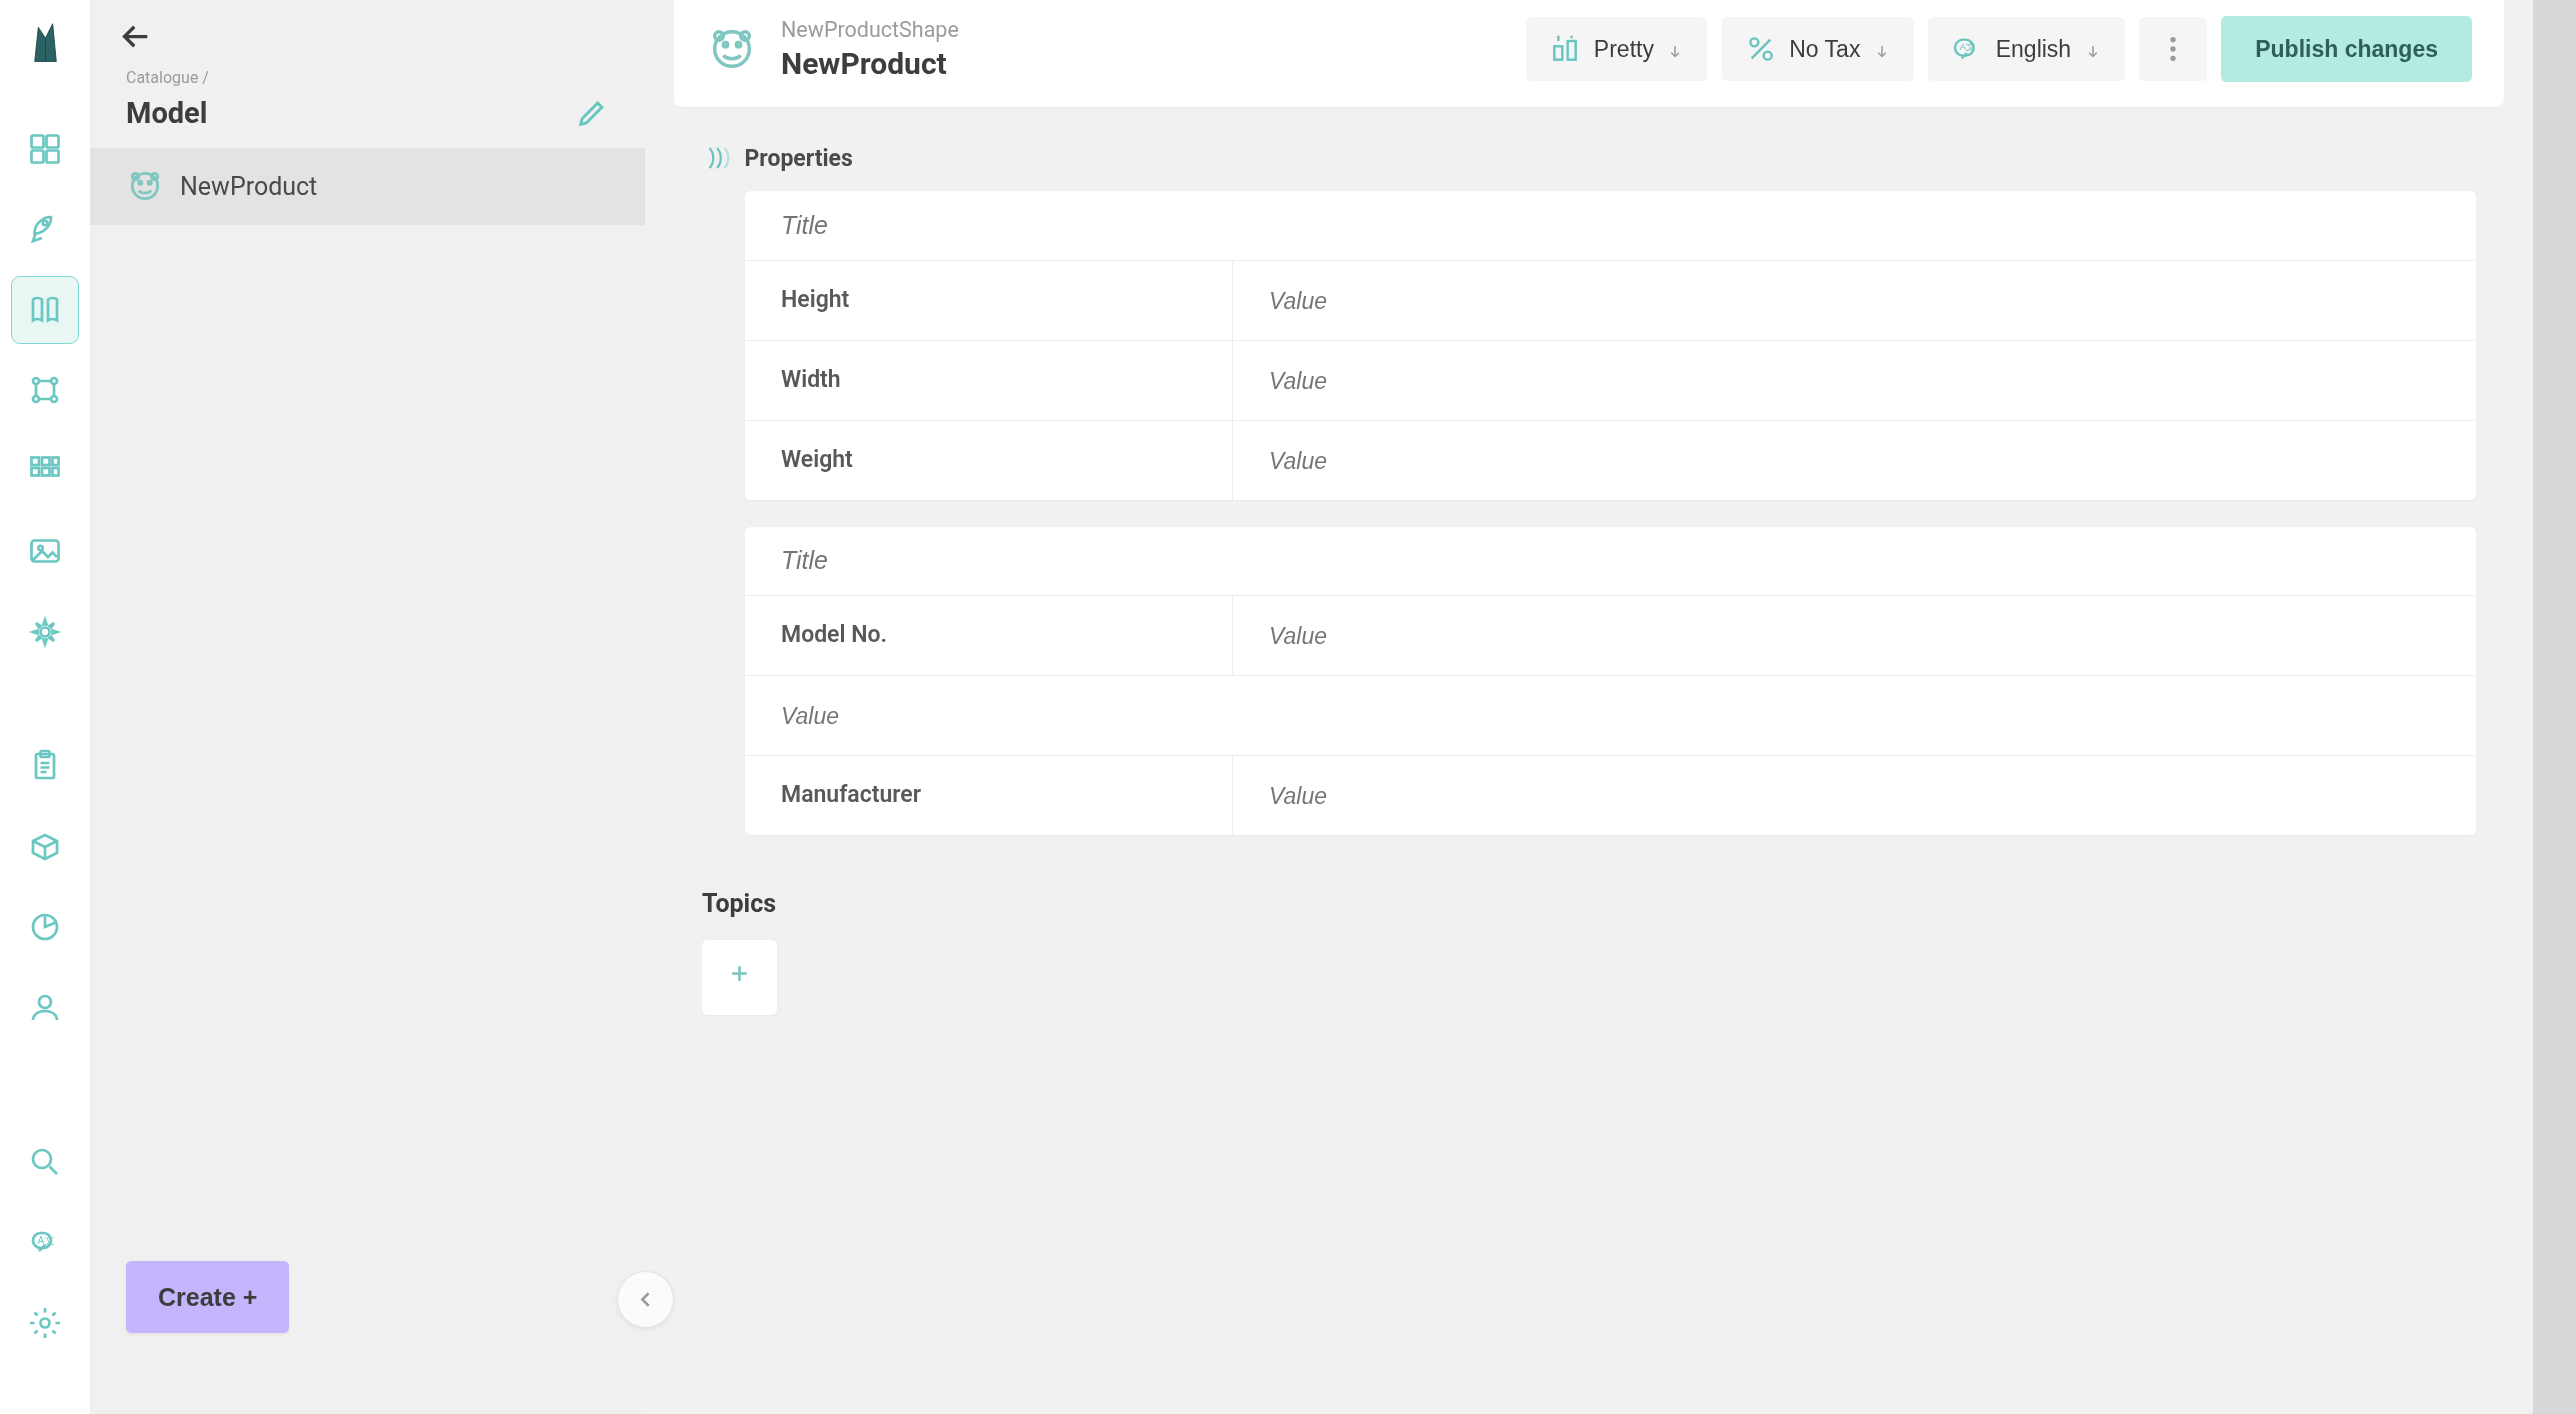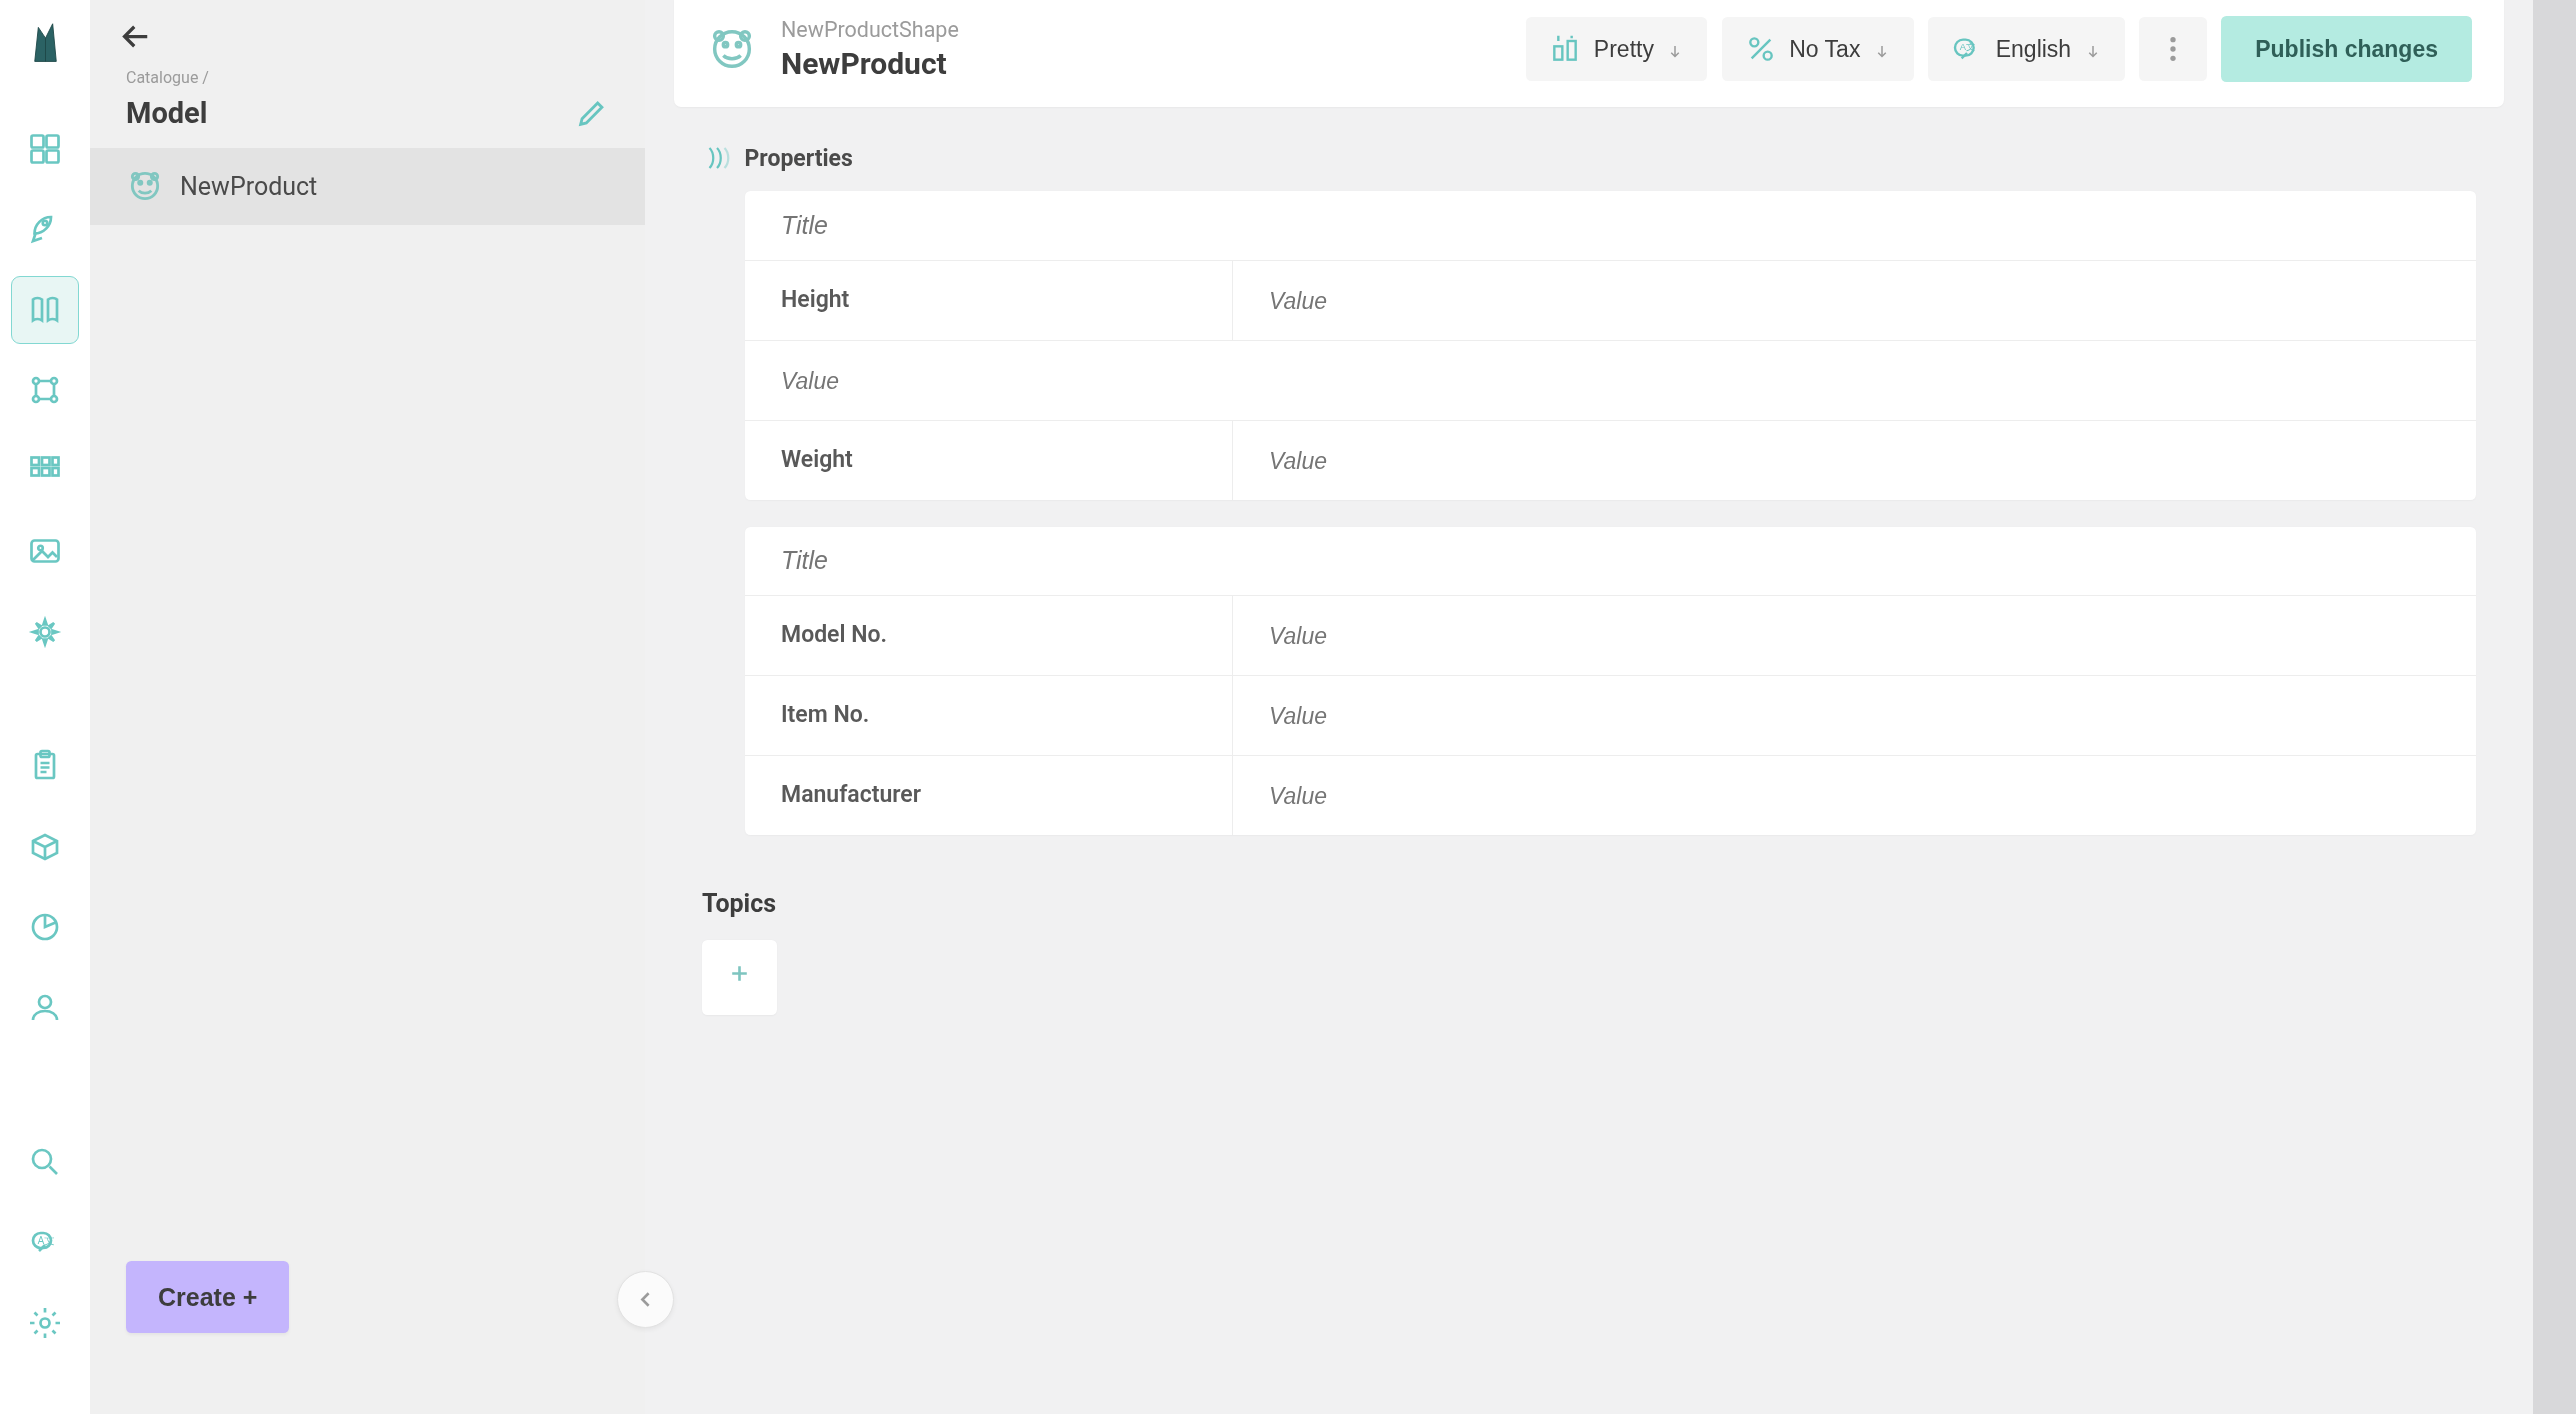--- a/index.html
+++ b/index.html
@@ -588,20 +588,21 @@
       <div class="prop-title-row">
         <input class="prop-title-input" placeholder="Title" style="">
       </div>
       <div class="prop-row">
         <div class="prop-key">Height</div>
         <div class="prop-value">
           <input placeholder="Value" style="">
         </div>
       </div>
       <div class="prop-row">
+        <div class="prop-key">Width</div>
         <div class="prop-value">
           <input placeholder="Value" style="">
         </div>
       </div>
       <div class="prop-row">
         <div class="prop-key">Weight</div>
         <div class="prop-value">
           <input placeholder="Value" style="">
         </div>
       </div>
@@ -611,21 +612,20 @@
       <div class="prop-title-row">
         <input class="prop-title-input" placeholder="Title" style="">
       </div>
       <div class="prop-row">
         <div class="prop-key">Model No.</div>
         <div class="prop-value">
           <input placeholder="Value" style="">
         </div>
       </div>
       <div class="prop-row">
-        <div class="prop-key">Item No.</div>
         <div class="prop-value">
           <input placeholder="Value" style="">
         </div>
       </div>
       <div class="prop-row">
         <div class="prop-key">Manufacturer</div>
         <div class="prop-value">
           <input placeholder="Value" style="">
         </div>
       </div>

